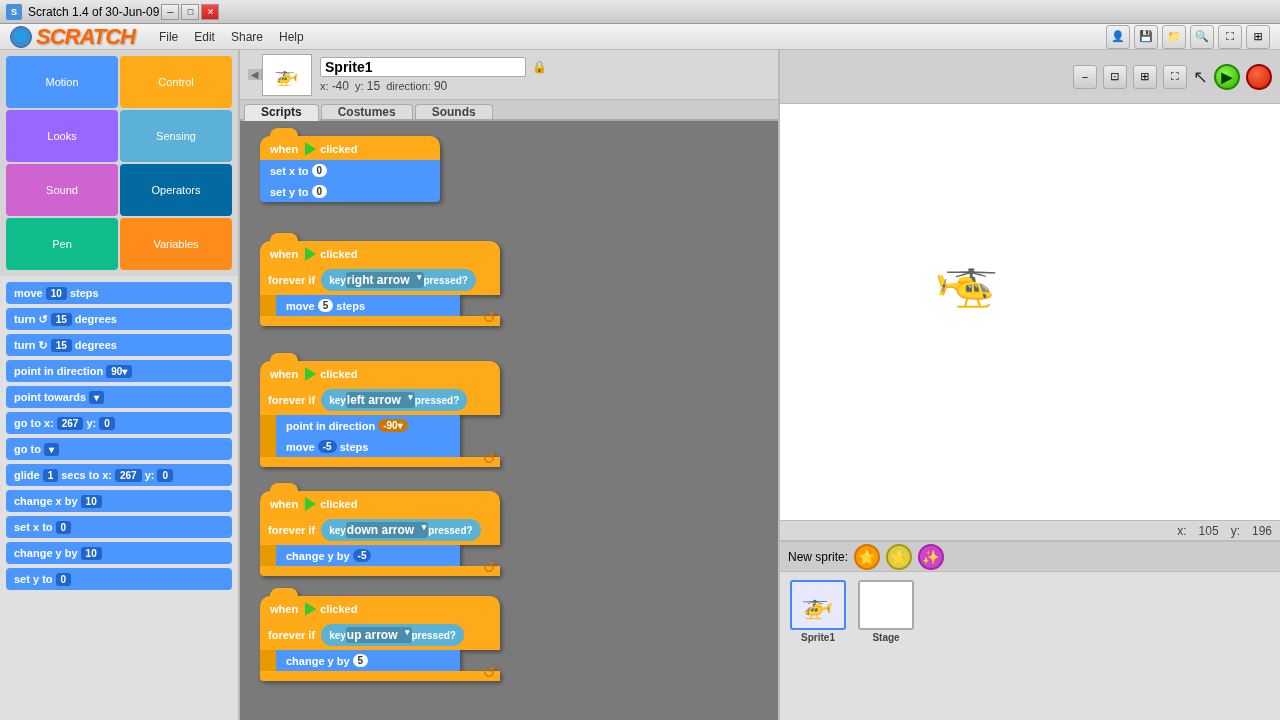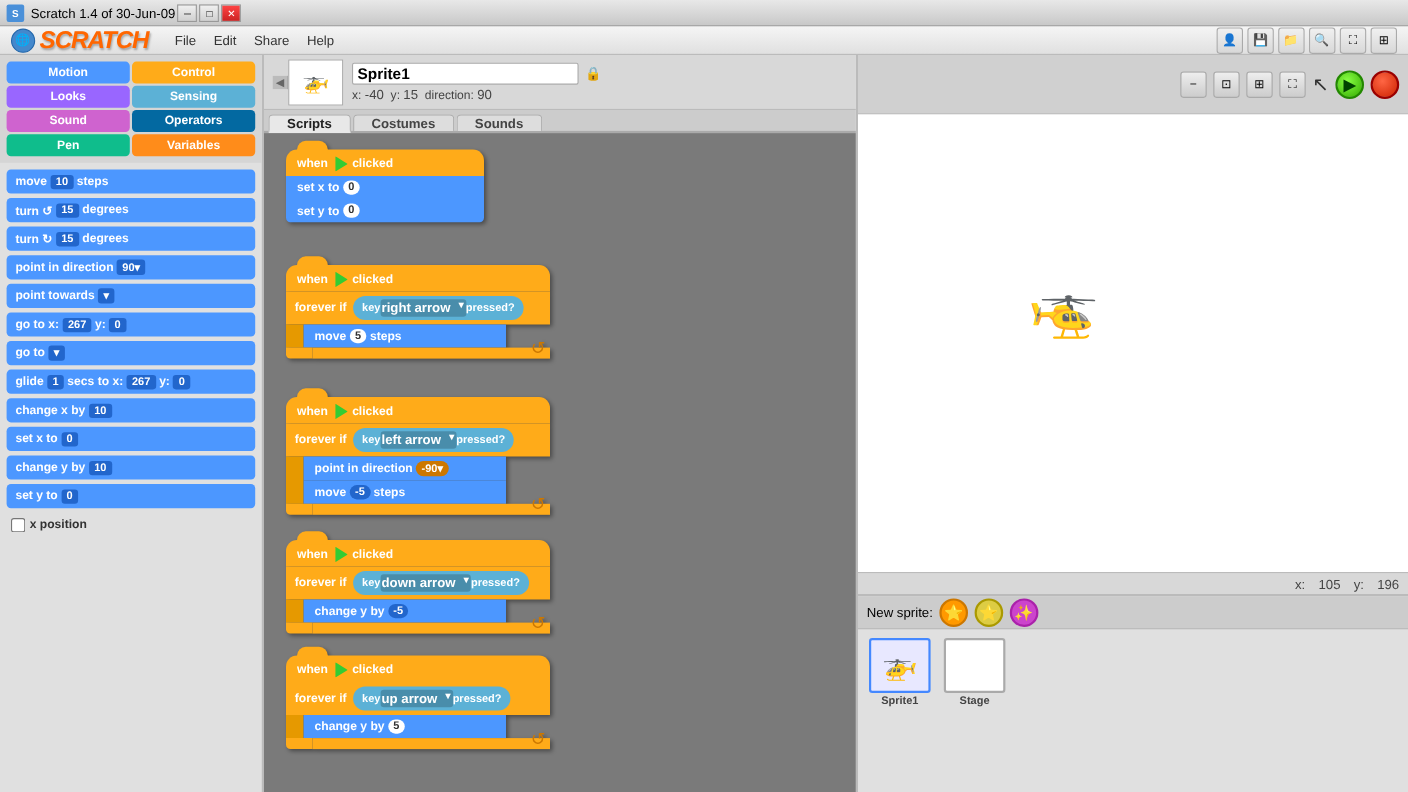--- a/index.html
+++ b/index.html
@@ -48,26 +48,26 @@
 
     
     #categories {
       display: grid;
       grid-template-columns: 1fr 1fr;
       gap: 2px;
       padding: 6px;
       background: #d5d5d5;
     }
     .cat-btn {
-      padding: 4px 6px;
+      padding: 20px 6px;
       border: none;
       border-radius: 4px;
       cursor: pointer;
       font-size: 11px;
-      font-weight: bold;
+      font-weight: normal;
       color: white;
       text-align: center;
     }
     .cat-motion { background: #4c97ff; }
     .cat-control { background: #ffab19; }
     .cat-looks { background: #9966ff; }
     .cat-sensing { background: #5cb1d6; }
     .cat-sound { background: #cf63cf; }
     .cat-operators { background: #0369a1; }
     .cat-pen { background: #0fbd8c; }
@@ -405,21 +405,20 @@
       <div class="block-item">turn ↻ <span class="block-val">15</span> degrees</div>
       <div class="block-item">point in direction <span class="block-val">90▾</span></div>
       <div class="block-item">point towards <span class="block-val">▾</span></div>
       <div class="block-item">go to x: <span class="block-val">267</span> y: <span class="block-val">0</span></div>
       <div class="block-item">go to <span class="block-val">▾</span></div>
       <div class="block-item">glide <span class="block-val">1</span> secs to x: <span class="block-val">267</span> y: <span class="block-val">0</span></div>
       <div class="block-item">change x by <span class="block-val">10</span></div>
       <div class="block-item">set x to <span class="block-val">0</span></div>
       <div class="block-item">change y by <span class="block-val">10</span></div>
       <div class="block-item">set y to <span class="block-val">0</span></div>
-      <div class="block-item checkbox-item"><input type="checkbox" style=""> x position</div>
     </div>
   </div>
 
   <div id="scripts-panel">
 
     <div id="sprite-info">
       <div class="panel-collapse">◀</div>
       <div class="sprite-thumbnail">🚁</div>
       <div class="sprite-name-area">
         <div class="sprite-name-row">

